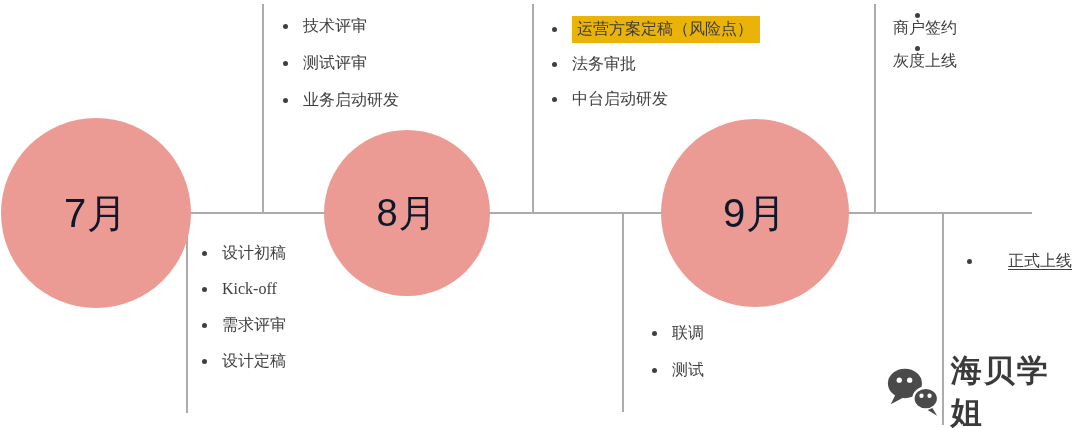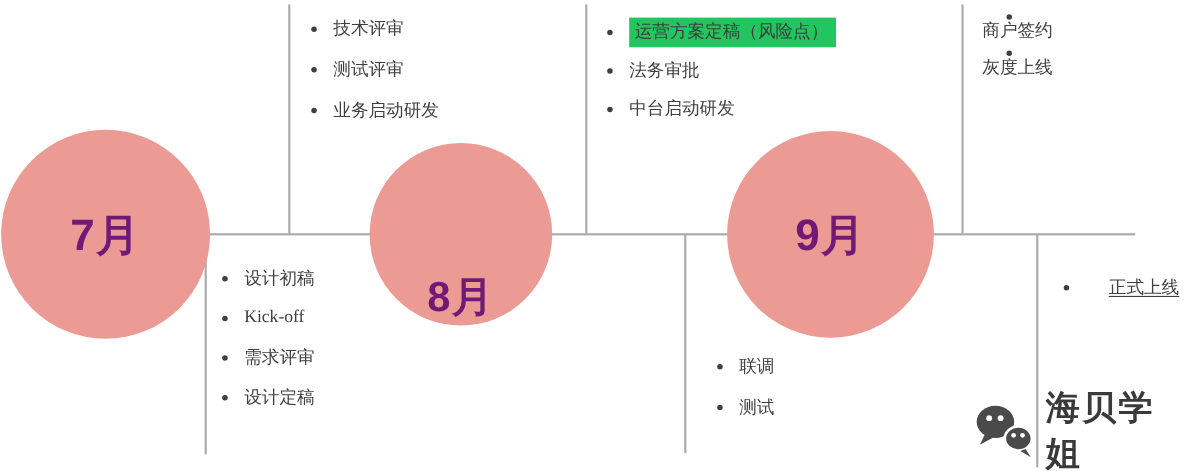--- a/index.html
+++ b/index.html
@@ -29,22 +29,22 @@
     position:absolute;
     border-radius:50%;
     background:#EB9B93;
     display:flex;
     align-items:center;
     justify-content:center;
     z-index:2;
   }
   .circle .month{
     font-size:40px;
-    font-weight:bold;
-    color:#701a75;
+    font-weight:normal;
+    color:#0f172a;
     letter-spacing:1px;
   }
   
   .blist{
     position:absolute;
     list-style:none;
     margin:0;padding:0;
     font-family:"Liberation Serif","DejaVu Serif",serif;
     color:#3F3F3F;
     font-size:16px;
@@ -55,21 +55,21 @@
     align-items:center;
   }
   .dot{
     width:5px;height:5px;
     border-radius:50%;
     background:#3F3F3F;
     margin-right:15px;
     flex:0 0 auto;
   }
   .hl{
-    background:#22c55e;
+    background:#eab308;
     padding:3px 7px 3px 5px;
     color:#3C3C3C;
   }
   .ul{
     text-decoration:underline;
     text-underline-offset:3px;
   }
   
   #list-aug-top{left:283px;top:8px;}        #list-aug-top li{height:37px;}
   #list-sep-top{left:552px;top:12px;}       #list-sep-top li{height:35px;}
@@ -105,21 +105,21 @@
   <div class="vline" style="left:532px;top:4px;height:209px;"></div>
   <div class="vline" style="left:874px;top:4px;height:209px;"></div>
 
   <div class="vline" style="left:186px;top:213px;height:200px;"></div>
   <div class="vline" style="left:622px;top:213px;height:199px;"></div>
   <div class="vline" style="left:942px;top:213px;height:212px;"></div>
 
   <div class="circle" style="left:1px;top:118px;width:190px;height:190px;">
     <span class="month">7月</span>
   </div>
-  <div class="circle" style="left:336px;top:130px;width:166px;height:166px;align-items:flex-end;">
+  <div class="circle" style="left:324px;top:130px;width:166px;height:166px;">
     <span class="month" style="font-size:38px;">8月</span>
   </div>
   <div class="circle" style="left:661px;top:119px;width:188px;height:188px;">
     <span class="month">9月</span>
   </div>
 
   <ul class="blist" id="list-aug-top">
     <li>
         <span class="dot"></span>
         <span>技术评审</span>

